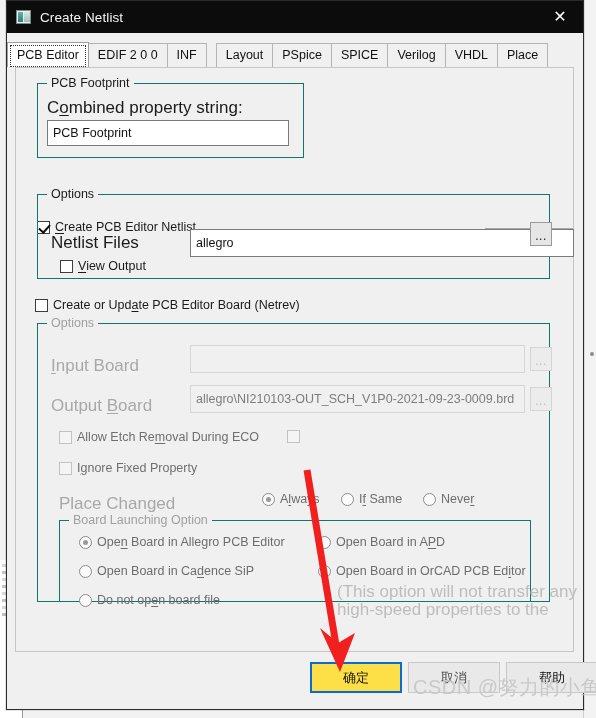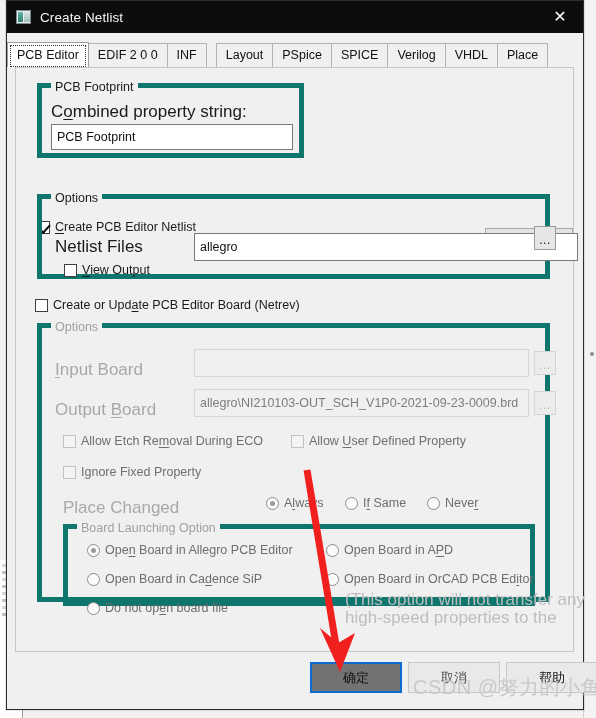--- a/index.html
+++ b/index.html
@@ -77,21 +77,21 @@
   .focusring{display:none;}
 
   
   #tabpage{
     position:absolute;left:8px;top:66px;right:9px;bottom:57px;
     background:#f0f0f0;border:1px solid #c6c6c6;box-sizing:border-box;
   }
 
   
   .group{
-    position:absolute;border:5px solid #0f766e;box-sizing:border-box;
+    position:absolute;border:1px solid #0f766e;box-sizing:border-box;
   }
   .group > .legend{
     position:absolute;top:-8px;left:9px;background:#f0f0f0;padding:0 4px;
     font-size:12.5px;color:#1a1a1a;white-space:nowrap;
   }
   .group.dim > .legend{color:#a0a0a0;}
   .lbl{position:absolute;font-size:17px;color:#1a1a1a;white-space:nowrap;}
   .lbl.dim{color:#a8a8a8;}
   u.acc{text-decoration:underline;text-underline-offset:2px;}
 
@@ -141,21 +141,21 @@
     display:flex;align-items:center;justify-content:center;font-size:12.5px;color:#111;
   }
 
   
   .btn{
     position:absolute;bottom:16px;height:31px;width:92px;
     background:#e9e9e9;border:1px solid #b0b0b0;box-sizing:border-box;
     display:flex;align-items:center;justify-content:center;
     font-size:13px;color:#111;
   }
-  #ok-btn{left:303px;border:2px solid #0a6bd0;background:#737373;}
+  #ok-btn{left:303px;border:2px solid #0a6bd0;background:#fde047;}
   #cancel-btn{left:401px;border-color:#c8c8c8;color:#4a4a4a;}
   #help-btn{left:499px;border-color:#c8c8c8;color:#111;}
 
   
   #watermark{
     position:absolute;left:406px;bottom:8px;
     font-size:20px;color:#c9c9c9;white-space:nowrap;
     font-family:"Liberation Sans","DejaVu Sans",sans-serif;
     letter-spacing:.5px;pointer-events:none;
   }
@@ -248,21 +248,20 @@
       <span class="lbl dim" style="left:13px;top:72px;">Output <u class="acc">B</u>oard</span>
       <div class="textbox dim" style="left:152px;top:61px;width:335px;height:28px;">allegro\NI210103-OUT_SCH_V1P0-2021-09-23-0009.brd</div>
       <div class="ellipsisbtn dim" style="left:492px;top:63px;">...</div>
 
       <div class="cbx dim" style="left:21px;top:106px;">
         <span class="box"></span>
         <span class="t">Allow Etch Re<u class="acc">m</u>oval During ECO</span>
       </div>
       <div class="cbx dim" style="left:249px;top:106px;">
         <span class="box"></span>
-        <span class="t">Allow <u class="acc">U</u>ser Defined Property</span>
       </div>
       <div class="cbx dim" style="left:21px;top:137px;">
         <span class="box"></span>
         <span class="t">I<u class="acc">g</u>nore Fixed Property</span>
       </div>
 
       <span class="lbl dim" style="left:21px;top:170px;">Place Changed</span>
       <div class="rdo" style="left:224px;top:168px;">
         <span class="circ on"></span>
         <span class="t">A<u class="acc">l</u>ways</span>

